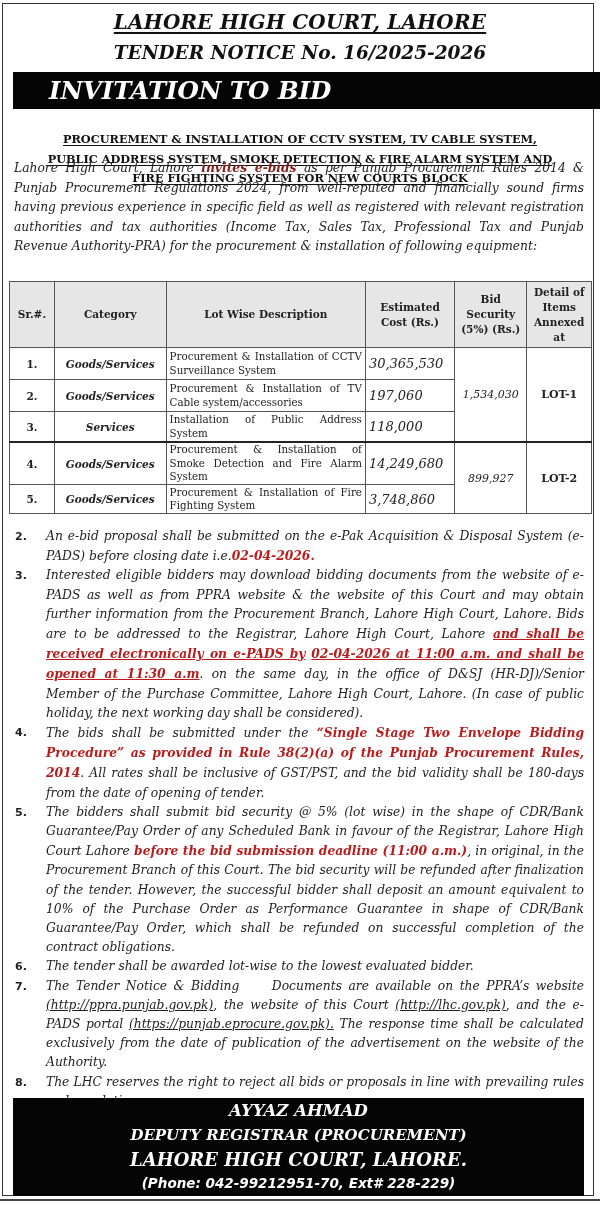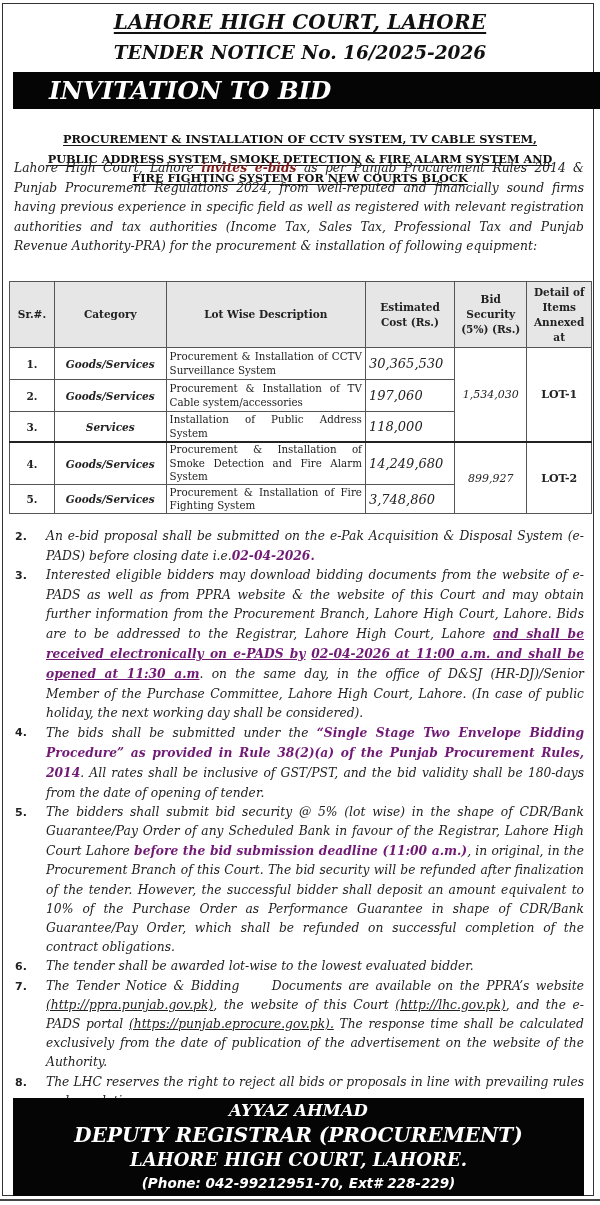--- a/index.html
+++ b/index.html
@@ -57,28 +57,28 @@
   tr.r4 td { height: 41px; }
   tr.r5 td { height: 28px; }
   tr.r4 td.top-thick, tr.lot2-start td { border-top: 2.5px solid #222; }
   .items {
     position: absolute; left: 14px; width: 570px; top: 527px;
     font-family: "DejaVu Serif", serif; font-style: italic; font-size: 12.3px; line-height: 19.2px; color: #222;
   }
   .item { display: flex; }
   .item .num { width: 31px; flex: none; font-family: "DejaVu Sans", sans-serif; font-style: normal; font-weight: bold; font-size: 11px; padding-left: 1px; }
   .item .txt { flex: 1; text-align: justify; }
-  .item b { font-weight: bold; color: #701a75; }
+  .item b { font-weight: bold; color: #b91c1c; }
   .u { text-decoration: underline; }
   .footer {
     position: absolute; left: 13px; top: 1098px; width: 571px; height: 98px; background: #050505;
     color: #fff; text-align: center; font-family: "DejaVu Serif", serif; font-weight: bold; font-style: italic;
   }
   .footer .name { font-size: 16.5px; line-height: 24px; padding-top: 1px; }
-  .footer .desig { font-size: 20px; line-height: 24px; }
+  .footer .desig { font-size: 15px; line-height: 24px; }
   .footer .org { font-size: 18px; line-height: 25px; }
   .footer .phone { font-family: "DejaVu Sans", sans-serif; font-size: 13.5px; line-height: 22px; }
 </style>
 </head>
 <body>
 
 <div class="page"></div>
 <div class="page-outer"></div>
 
 <div class="h1"><span>LAHORE HIGH COURT, LAHORE</span></div>

